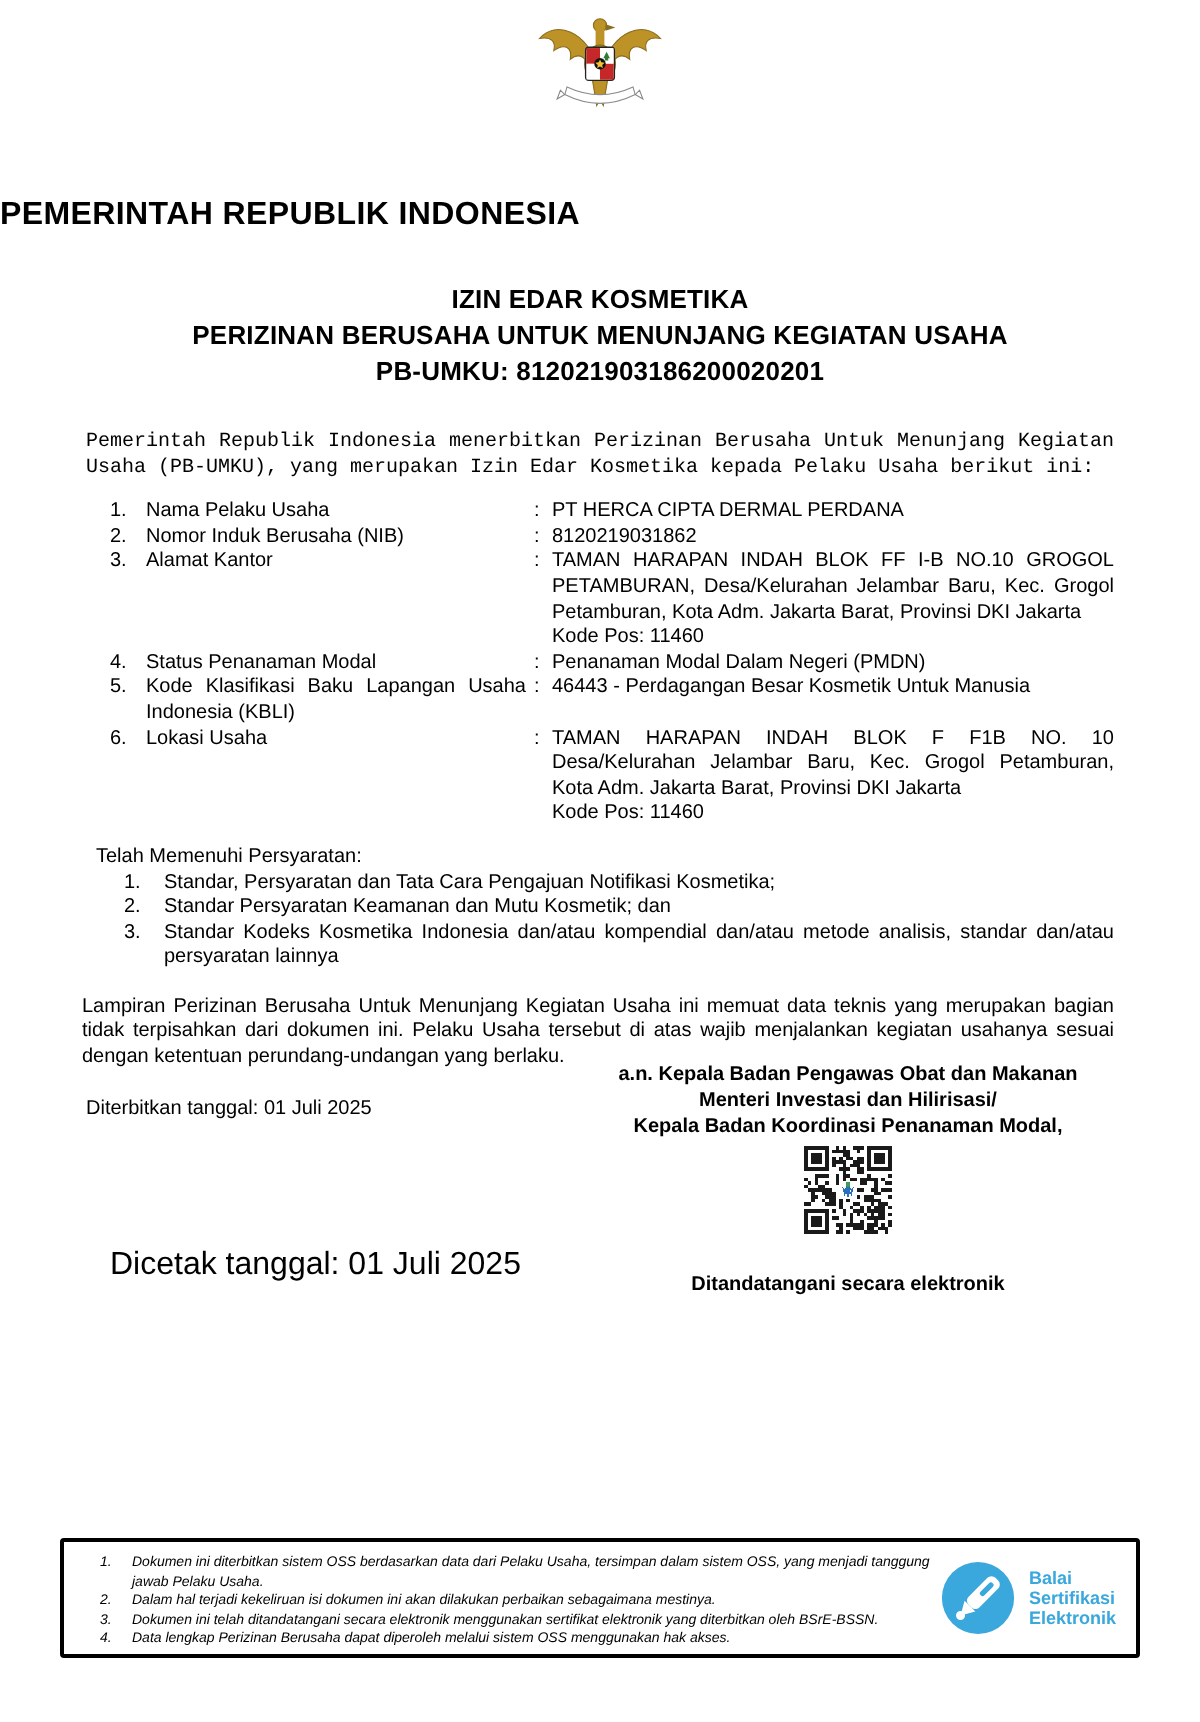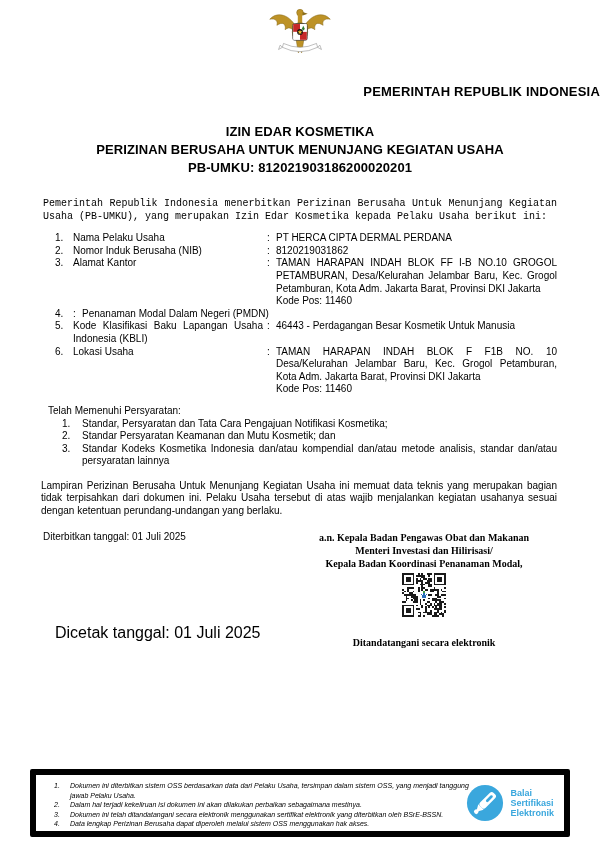--- a/index.html
+++ b/index.html
@@ -5,21 +5,21 @@
   html,body{margin:0;padding:0;background:#ffffff;}
   body{
     width:600px;height:861px;position:relative;overflow:hidden;
     font-family:"Liberation Sans", sans-serif;color:#000;
     -webkit-font-smoothing:antialiased;
   }
   .page{position:absolute;inset:0;background:#fff;}
 
   .emblem-wrap{display:flex;justify-content:center;padding-top:4px;}
 
-  .gov-title{margin-top:22px;text-align:right;font-size:13px;font-weight:bold;letter-spacing:.2px;}
+  .gov-title{margin-top:37px;text-align:left;font-size:16px;font-weight:bold;letter-spacing:.2px;}
   .main-title{margin-top:24px;text-align:center;font-size:13px;font-weight:bold;line-height:18px;letter-spacing:.1px;}
 
   .body-text{font-size:10px;line-height:12.6px;}
 
   .intro{margin:21px 43px 0 43px;text-align:justify;font-family:Liberation Mono, monospace;}
 
   .details{margin:9px 43px 0 55px;}
   .d-row{display:flex;align-items:flex-start;}
   .d-no{width:18px;flex:none;}
   .d-label{width:190px;flex:none;text-align:justify;padding-right:4px;}
@@ -28,30 +28,30 @@
 
   .req-heading{margin:9px 43px 0 48px;font-weight:normal;}
   .req-list{margin:0 43px 0 62px;}
   .r-row{display:flex;align-items:flex-start;}
   .r-no{width:20px;flex:none;}
   .r-text{flex:1;text-align:justify;}
 
   .closing{margin:12px 43px 0 41px;text-align:justify;}
   .issued{margin:13px 43px 0 43px;}
 
-  .sig-block{position:absolute;top:531px;right:18px;width:316px;text-align:center;font-family:Liberation Serif, serif;}
+  .sig-block{position:absolute;top:531px;right:18px;width:316px;text-align:center;}
   .sig-line{font-size:10px;font-weight:bold;line-height:13px;}
   .qr-wrap{display:flex;justify-content:center;margin-top:3px;}
   .esign{font-size:10px;font-weight:bold;margin-top:20px;}
 
   .printed{position:absolute;top:624px;left:55px;font-size:16px;}
 
   .footer-box{
     position:absolute;left:30px;right:30px;top:769px;height:56px;
-    border:6px solid #000000;border-radius:2px;background:#fff;
+    border:2px solid #000000;border-radius:2px;background:#fff;
   }
   .notes{position:absolute;left:18px;top:6px;width:430px;font-size:7px;font-style:italic;line-height:9.6px;}
   .n-row{display:flex;}
   .n-no{width:16px;flex:none;}
   .n-text{flex:1;}
   .bse-logo{position:absolute;right:10px;top:50%;transform:translateY(-50%);display:flex;align-items:center;gap:6px;}
   .bse-text{font-size:9px;font-weight:bold;line-height:10px;color:#3aa7dd;}
 </style>
 </head>
 <body>
@@ -114,20 +114,21 @@
     </div>
     <div class="d-row">
       <div class="d-no">3.</div>
       <div class="d-label">Alamat Kantor</div>
       <div class="d-colon">:</div>
       <div class="d-value">TAMAN HARAPAN INDAH BLOK FF I-B NO.10 GROGOL PETAMBURAN, Desa/Kelurahan Jelambar Baru, Kec. Grogol Petamburan, Kota Adm. Jakarta Barat, Provinsi DKI Jakarta
 Kode Pos: 11460</div>
     </div>
     <div class="d-row">
       <div class="d-no">4.</div>
+      <div class="d-label">Status Penanaman Modal</div>
       <div class="d-colon">:</div>
       <div class="d-value">Penanaman Modal Dalam Negeri (PMDN)</div>
     </div>
     <div class="d-row">
       <div class="d-no">5.</div>
       <div class="d-label">Kode Klasifikasi Baku Lapangan Usaha Indonesia (KBLI)</div>
       <div class="d-colon">:</div>
       <div class="d-value">46443 - Perdagangan Besar Kosmetik Untuk Manusia</div>
     </div>
     <div class="d-row">

